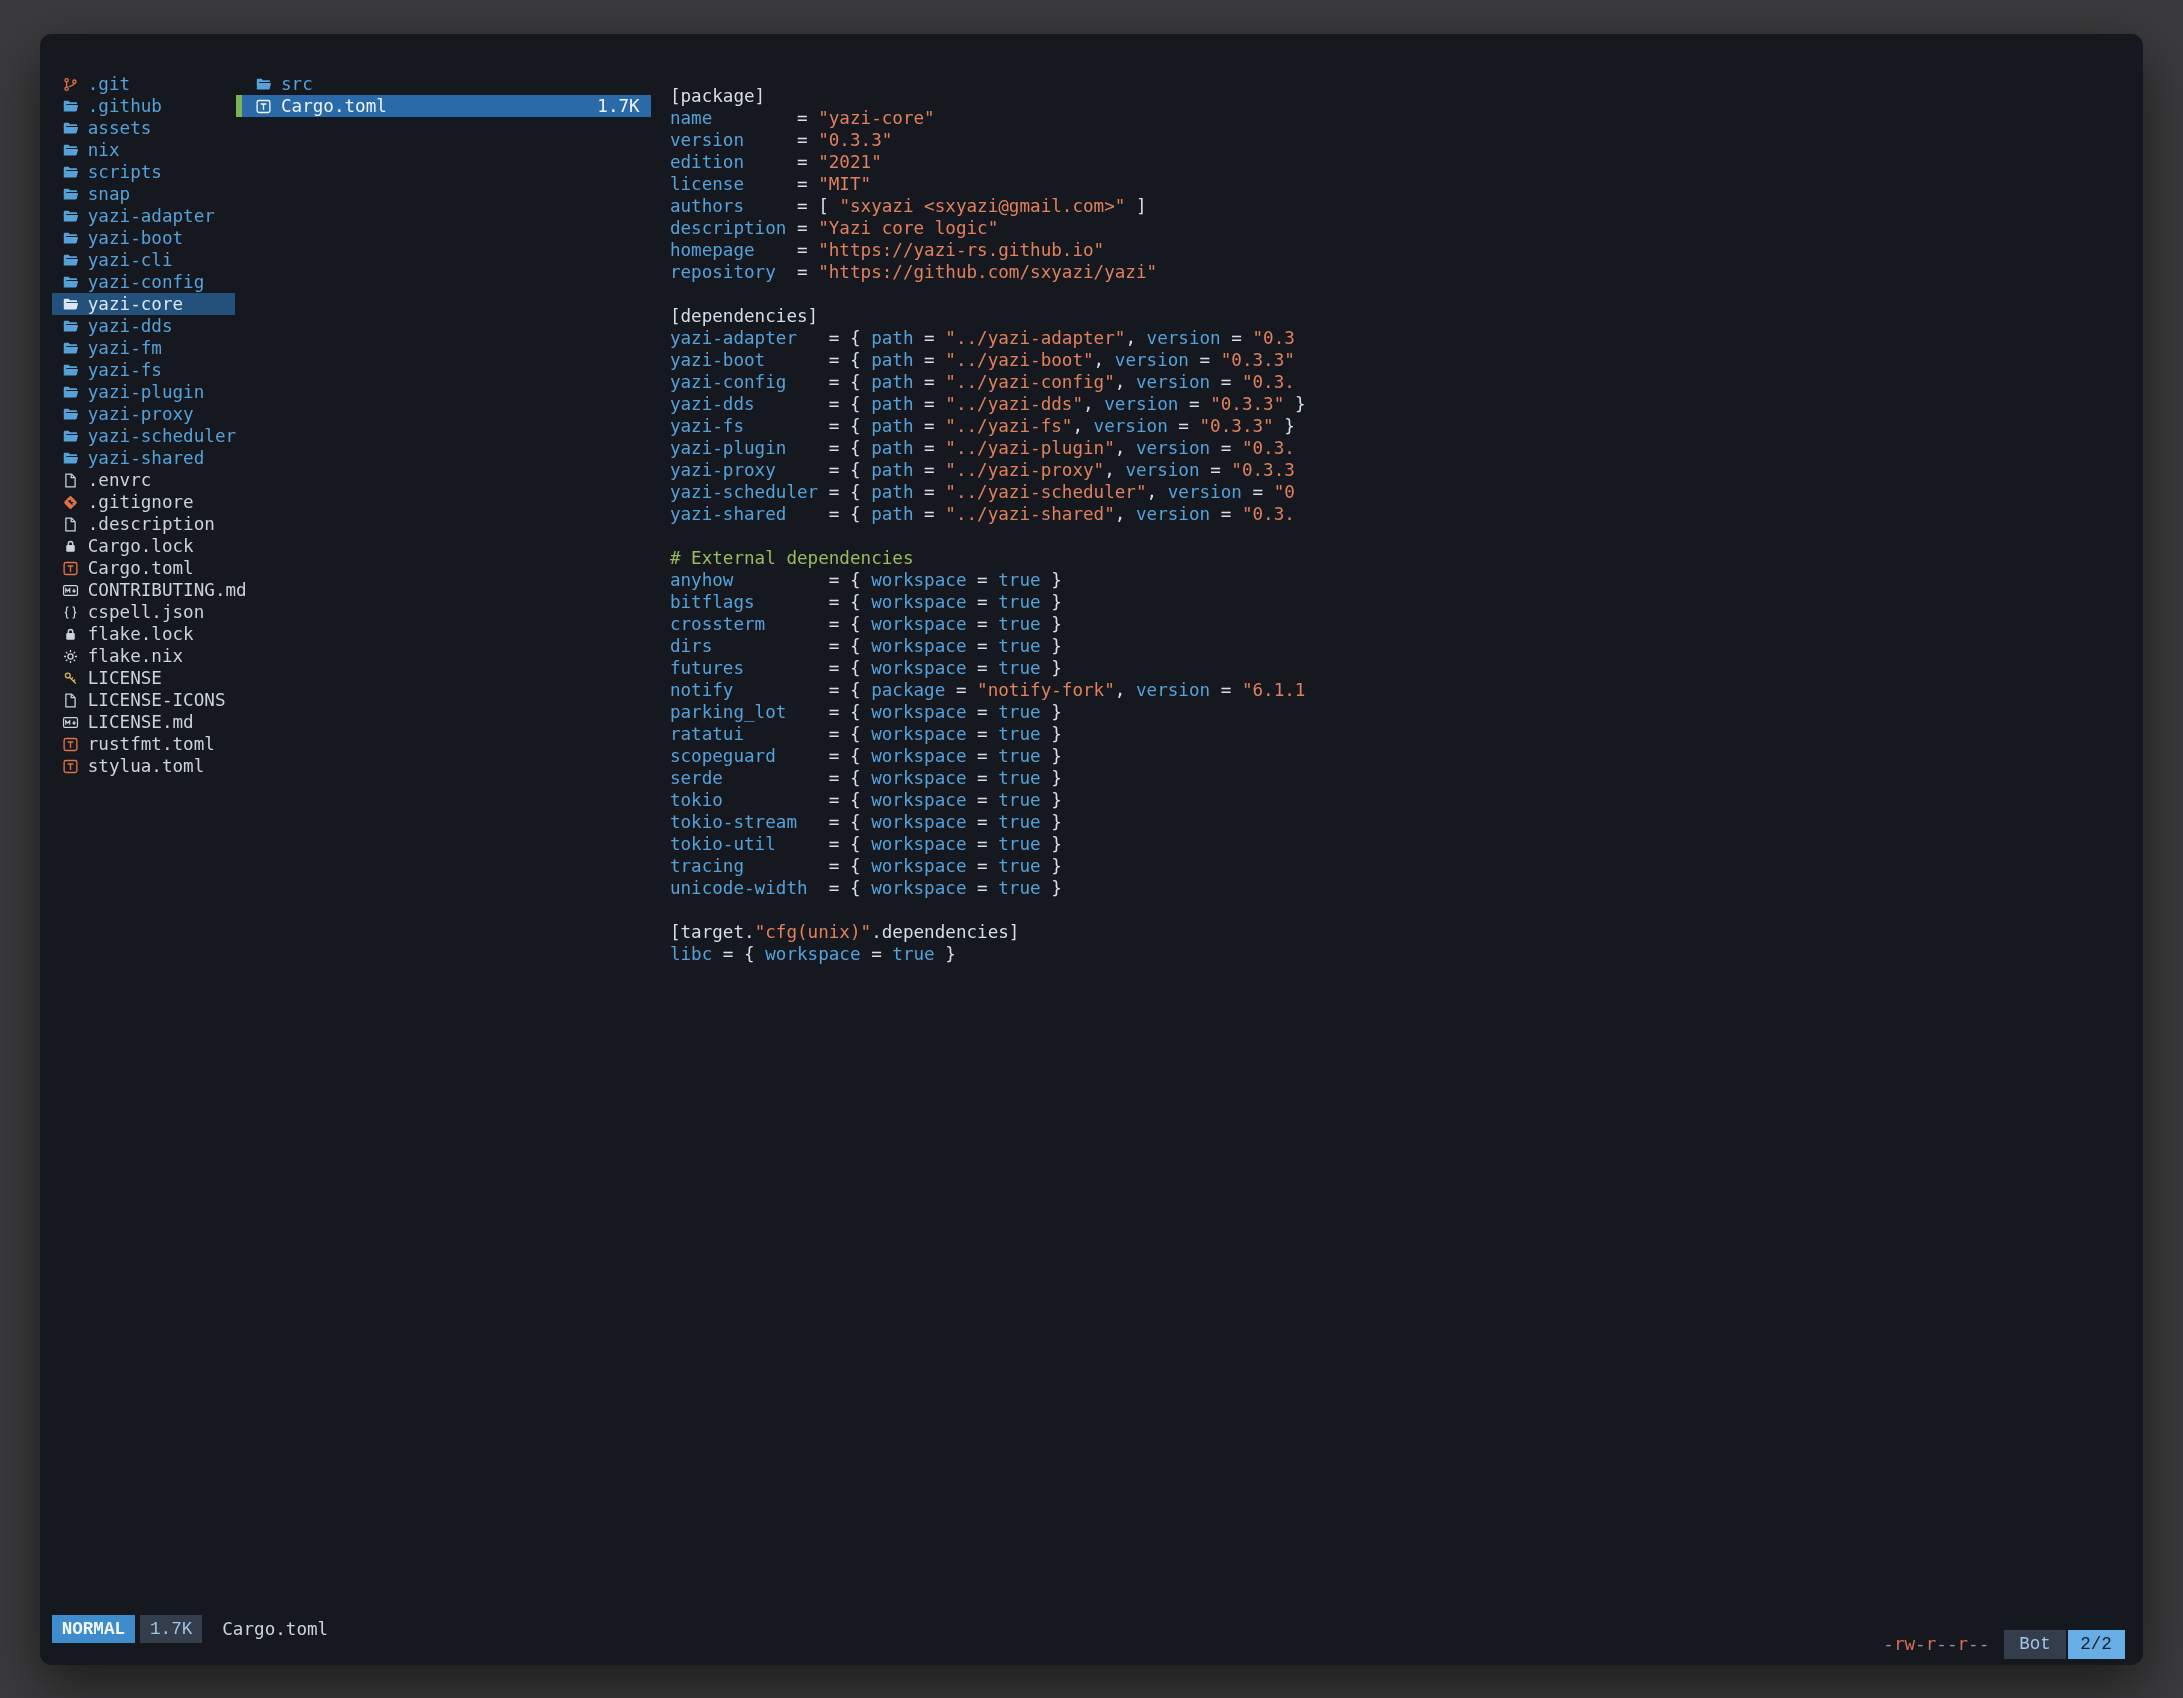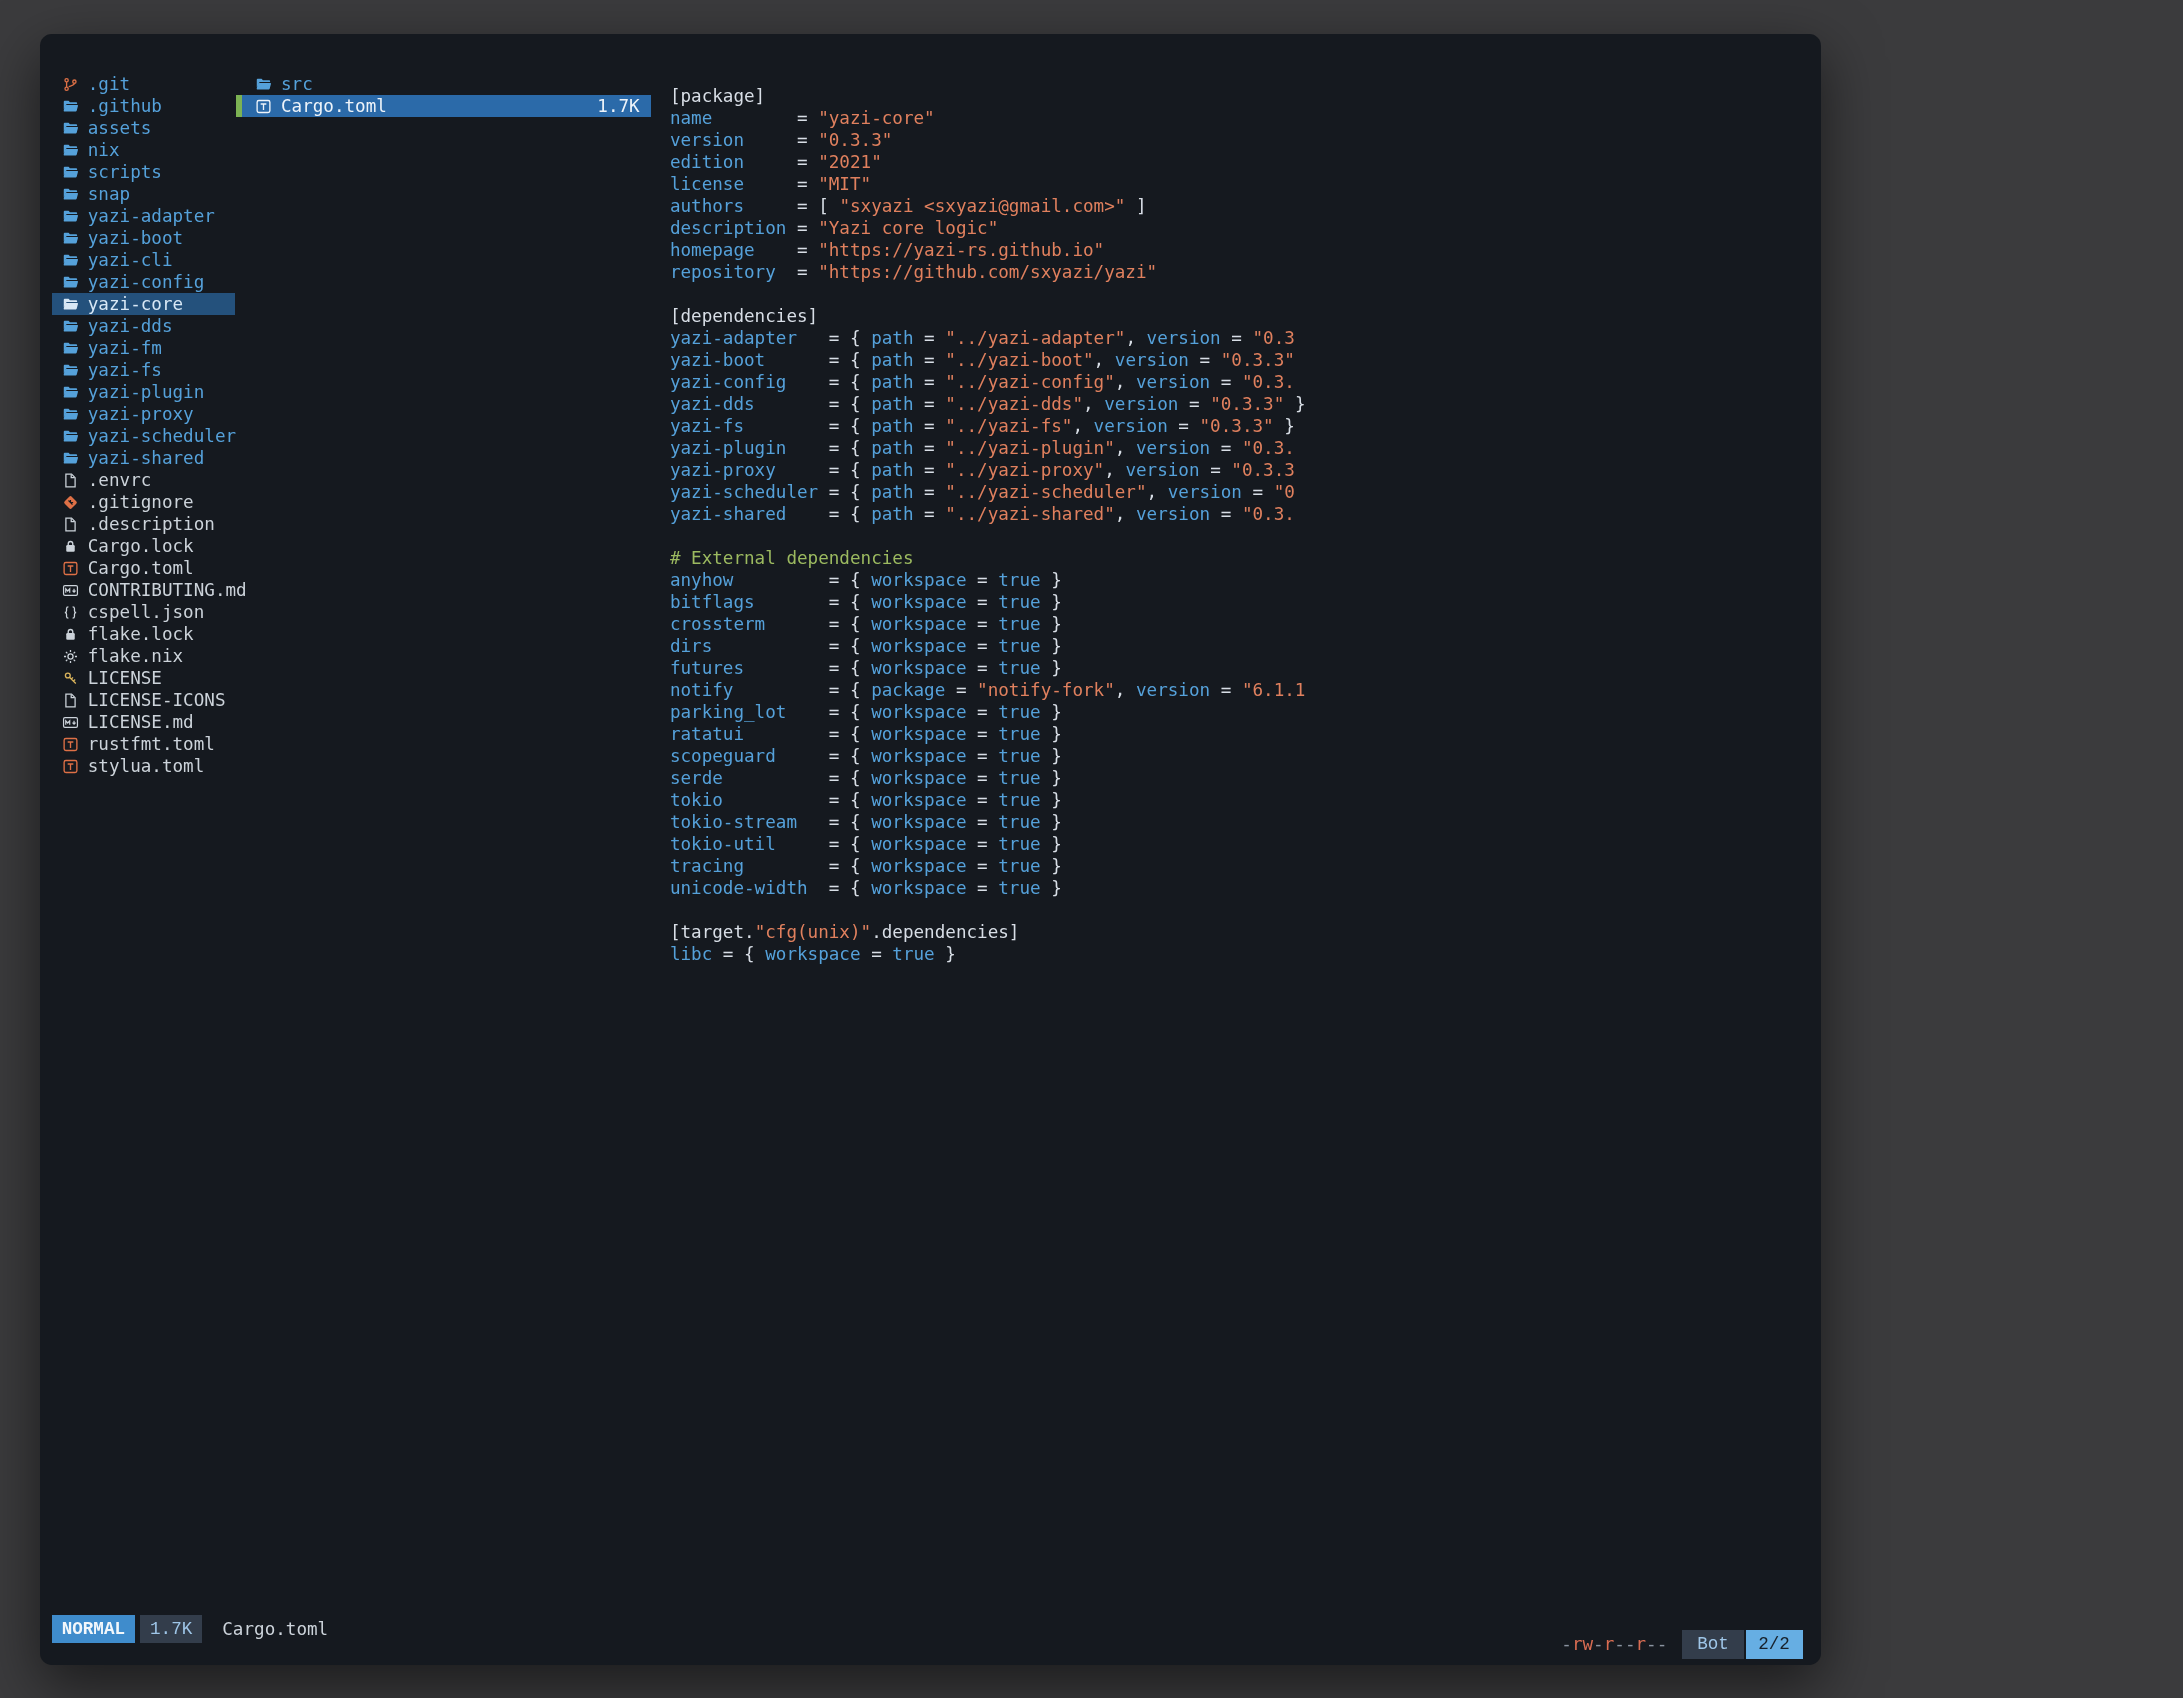--- a/index.html
+++ b/index.html
@@ -2,21 +2,21 @@
 <html style="--surround: #3b3b3d; --window-bg: #15191f; --text: #ccd3da; --white: #d8dee6; --blue: #55a1da; --string: #e0805e; --orange: #de7046; --green: #9cba60; --yellow: #d9b35c; --parent-sel-bg: #24517c; --parent-sel-text: #d8e8f6; --current-sel-bg: #2b6aa9; --current-sel-text: #eef4fa; --marker-green: #7cb253; --mode-bg: #3f8ccc; --mode-text: #f2f7fb; --segment-bg: #333d4b; --segment-text: #9fc6e8; --pos-bg: #66aee3; --pos-text: #17212b; --perm-letter: #d96c52; --perm-dash: #8a93a0;font-size:13.4px"><head>
 <meta charset="utf-8">
 <style>
   * { margin:0; padding:0; box-sizing:border-box; }
   html,body { width:2183px; height:1698px; overflow:hidden; }
   body {
     font-family:"DejaVu Sans Mono", monospace;
     background:var(--surround,#3b3b3d);
   }
   .window {
-    position:absolute; left:40px; top:34px; width:1781px; height:1631px;
+    position:absolute; left:40px; top:34px; width:2103px; height:1631px;
     background:var(--window-bg,#15191f);
     border-radius:11.7px;
     box-shadow:0 20px 59px rgba(0,0,0,.55);
     overflow:hidden;
   }
   .panes { display:flex; align-items:flex-start; padding:39px 11.7px 0 11.7px; }
   .pane { font-size:17.6px; line-height:22px; }
   .pane.parent  { width:183px; flex:none; }
   .pane.current { width:415px; flex:none; margin-left:1.7px; }
   .pane.preview { flex:none; margin-left:18.5px; width:663px; overflow:hidden; white-space:pre;margin-top:12px; }

